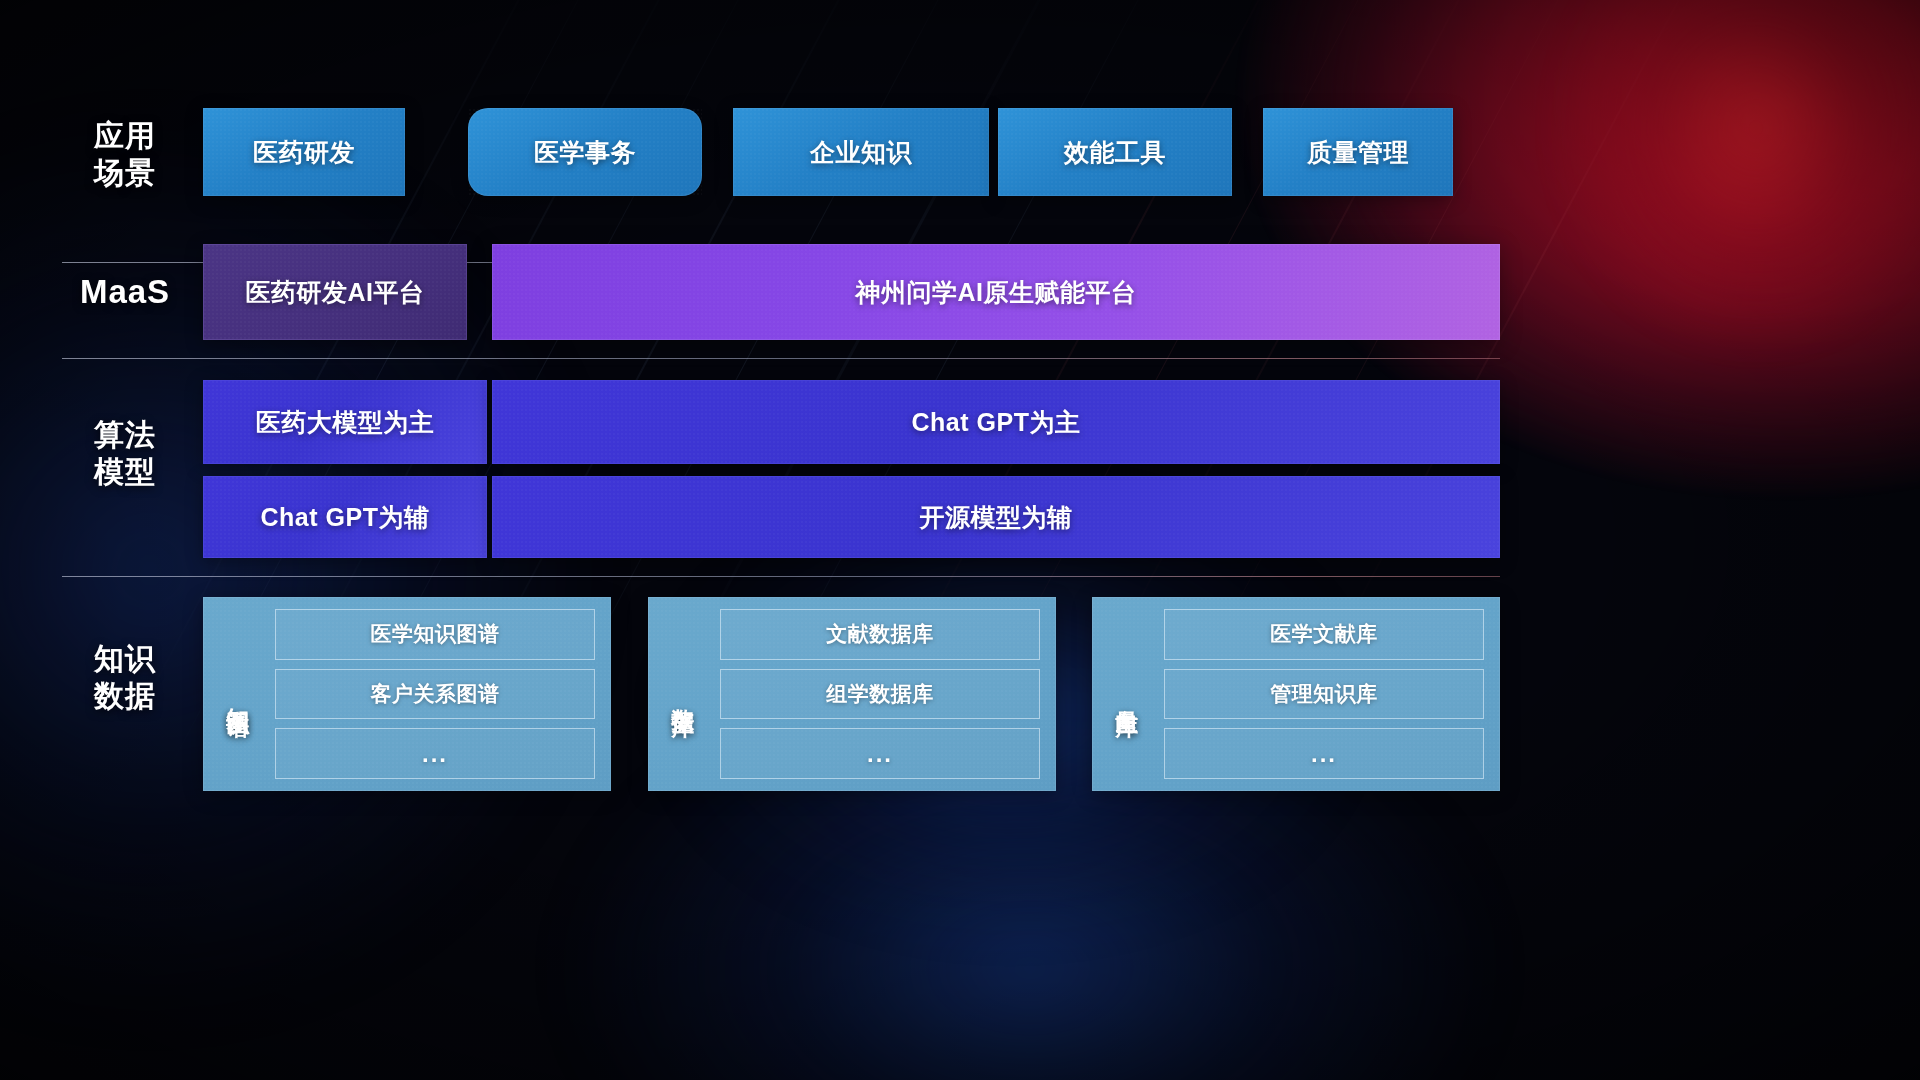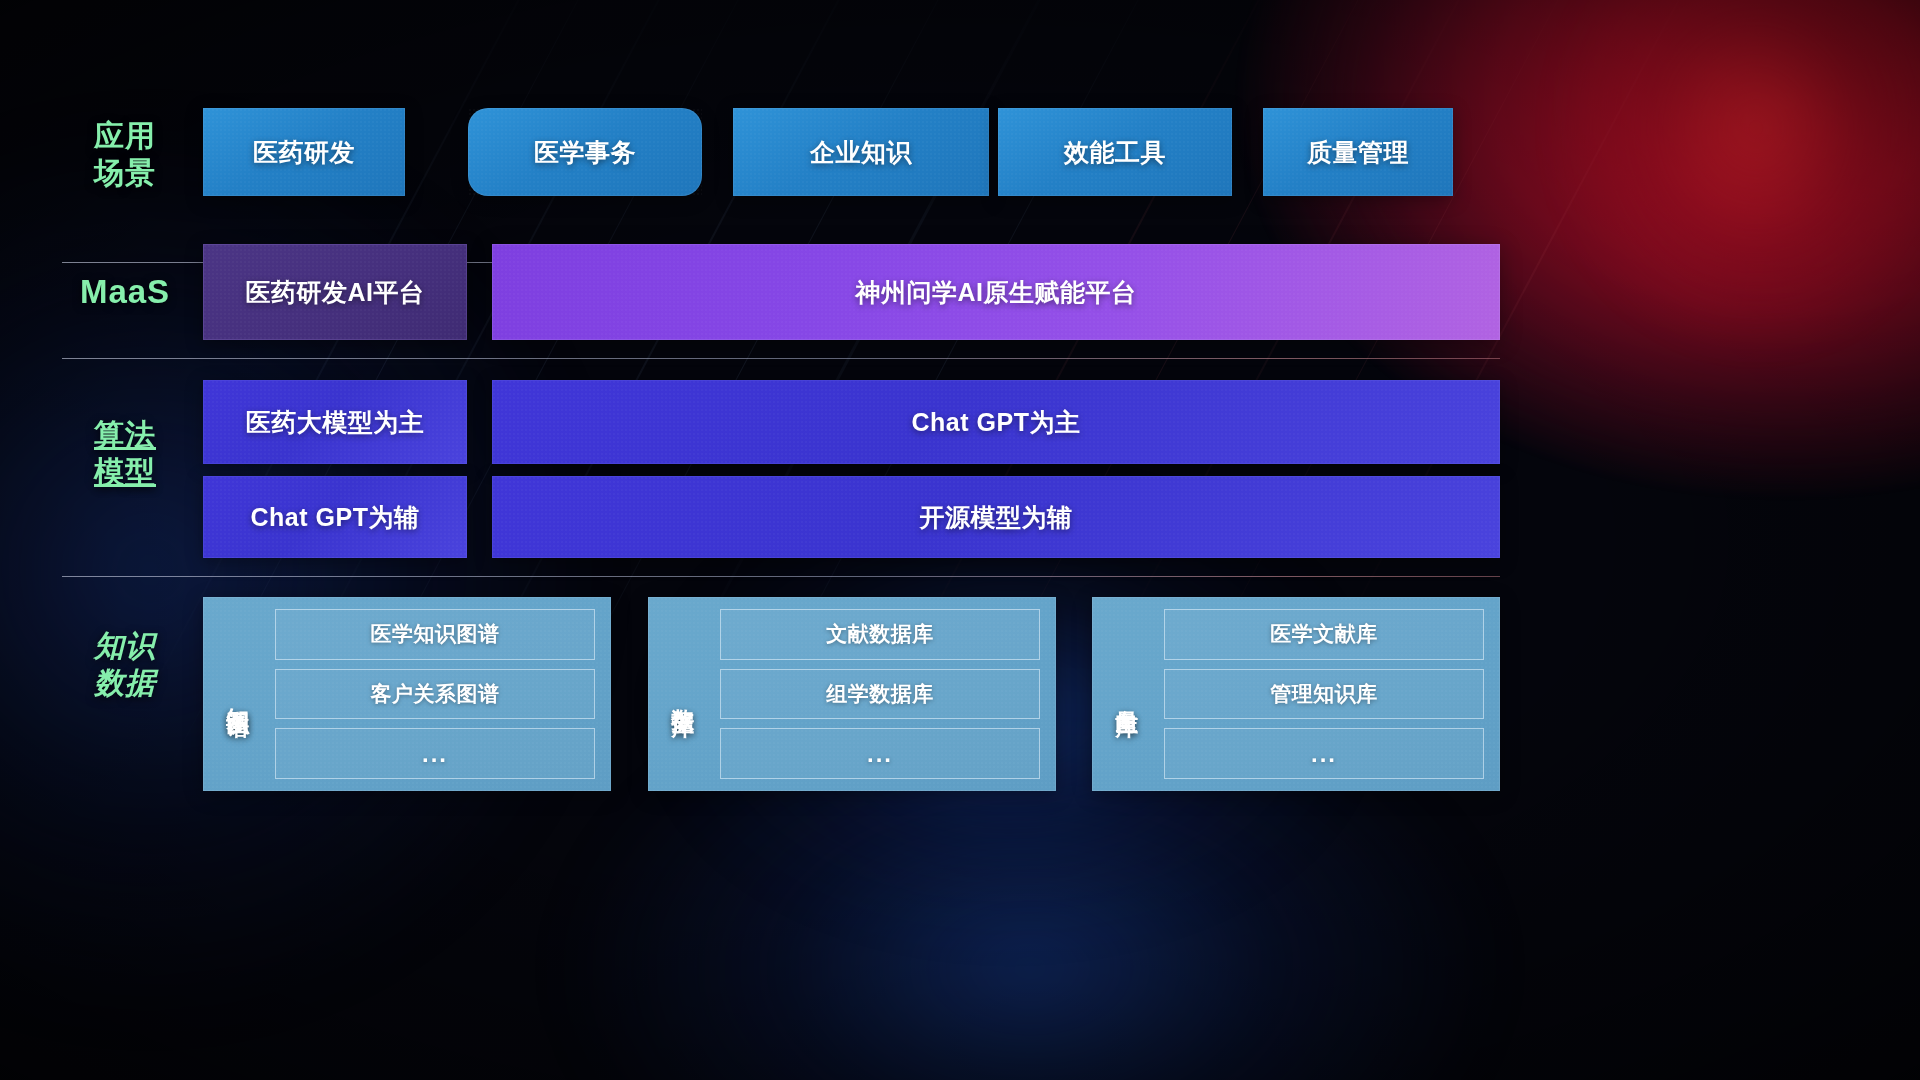--- a/index.html
+++ b/index.html
@@ -83,21 +83,21 @@
   .streak-red {
     background: linear-gradient(to bottom,
         rgba(255,140,150,0) 0%, rgba(255,120,130,0.6) 45%, rgba(255,140,150,0) 100%);
   }
 
   
   .row-label {
     position: absolute;
     left: 62px;
     width: 126px;
-    color: #86efac;
+    color: #ffffff;
     font-size: 30px;
     font-weight: 700;
     line-height: 1.22;
     text-align: center;
     letter-spacing: 1px;
     text-shadow: 0 2px 8px rgba(0,0,0,0.75);
   }
 
   .divider {
     position: absolute;
@@ -150,21 +150,21 @@
 
   
   .algo {
     font-size: 25px;
     background: linear-gradient(135deg, #4036d8 0%, #3a34cf 45%, #4a43dd 100%);
     box-shadow: inset 0 0 0 1px rgba(160,165,255,0.12),
                 0 4px 16px rgba(0,0,0,0.34);
   }
   .algo-r1 { top: 380px; height: 84px; }
   .algo-r2 { top: 476px; height: 82px; }
-  .algo-left  { left: 203px; width: 264px; }
+  .algo-left  { left: 203px; width: 284px; }
   .algo-right { left: 492px; width: 1008px; }
 
   
   .kd-panel {
     position: absolute;
     top: 597px;
     height: 194px;
     background: linear-gradient(160deg, #6aa9cd 0%, #64a4ca 45%, #5e9dc4 100%);
     box-shadow: inset 0 0 0 1px rgba(255,255,255,0.10),
                 0 4px 18px rgba(0,0,0,0.32);
@@ -255,26 +255,26 @@
 
   <div class="row-label" style="top:118px;">
     <div>应用</div>
     <div>场景</div>
   </div>
 
   <div class="row-label" style="top:272px; font-size:33px;">
     <div>MaaS</div>
   </div>
 
-  <div class="row-label" style="top:417px;text-decoration:underline;">
+  <div class="row-label" style="top:417px;">
     <div>算法</div>
     <div>模型</div>
   </div>
 
-  <div class="row-label" style="top:628px;font-style:italic;">
+  <div class="row-label" style="top:641px;">
     <div>知识</div>
     <div>数据</div>
   </div>
 
   <div class="divider" style="top:262px;"></div>
   <div class="divider" style="top:358px;"></div>
   <div class="divider" style="top:576px;"></div>
 
   <div class="box scene-box" style="left:203px; width:202px;">
     <span>医药研发</span>

